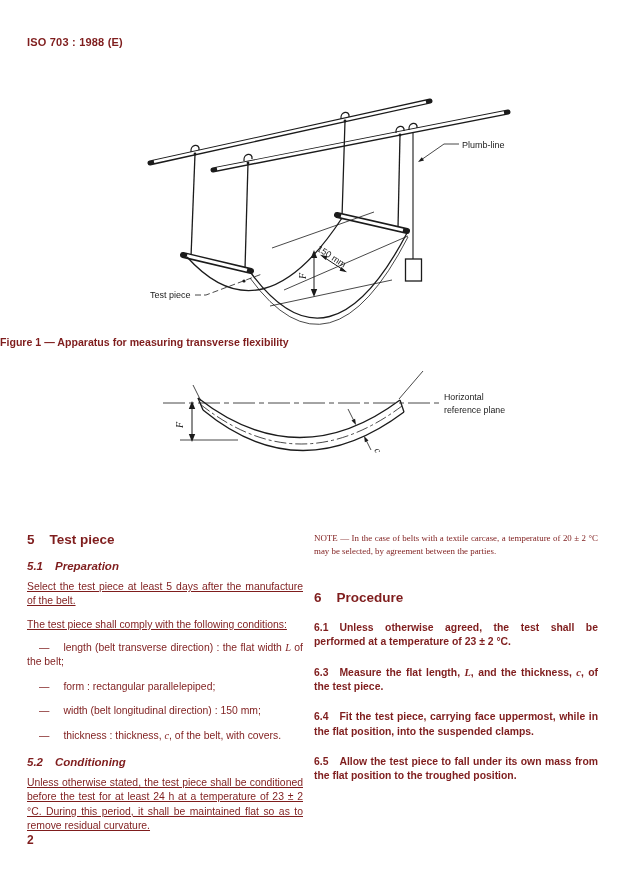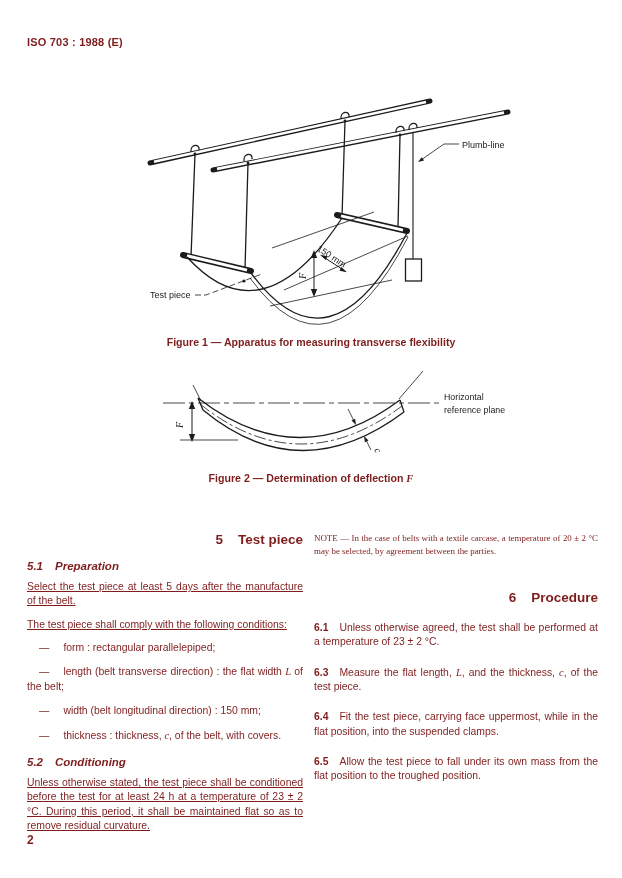--- a/index.html
+++ b/index.html
@@ -1,30 +1,30 @@
 <!DOCTYPE html>
 <html><head>
 <meta charset="utf-8">
 <style>
   html,body{margin:0;padding:0;background:#e8e8e8;}
   .page{position:relative;width:622px;height:878px;background:#ffffff;
         font-family:"Liberation Sans",sans-serif;color:#7f1d1d;overflow:hidden;}
   .abs{position:absolute;}
   .hdr{left:27px;top:36px;font-size:11px;font-weight:700;letter-spacing:.2px;}
-  .figcap{left:0;width:622px;text-align:center;font-size:10.6px;font-weight:700;}
+  .figcap{left:0;width:622px;font-size:10.6px;font-weight:700;}
   .col{position:absolute;}
-  .h1{font-size:13.5px;font-weight:700;margin:0 0 13px 0;text-align:right;}
+  .h1{font-size:13.5px;font-weight:700;margin:0 0 13px 0;}
   .h1 .hnum{margin-right:15px;}
   .h2{font-size:11.5px;font-weight:700;margin:0 0 8px 0;font-style:italic;}
   .h2 .hnum{margin-right:12px;}
   .body{font-size:10.4px;line-height:1.38;margin:0 0 9px 0;text-align:justify;text-decoration:underline;}
   .cond{font-size:10.4px;line-height:1.38;margin:0 0 10px 0;text-align:justify;}
   .cond .dash{margin-left:12px;margin-right:14px;}
   .note{font-size:8.9px;line-height:1.45;margin:0 0 32px 0;text-align:justify;font-family:Liberation Serif, serif;}
-  .clause{font-size:10.4px;line-height:1.38;margin:16px 0 11px 0;text-align:justify;}
+  .clause{font-size:10.4px;line-height:1.38;margin:16px 0 11px 0;text-align:justify;font-weight:bold;}
   .clause .cnum{margin-right:11px;}
   .sym{font-family:"Liberation Serif",serif;font-style:italic;}
   .pgnum{left:27px;top:833px;font-size:12px;font-weight:700;}
   svg{position:absolute;left:0;}
   svg text{font-family:"Liberation Sans",sans-serif;font-size:9px;fill:#1b1b1b;}
   svg .sv-it{font-family:"Liberation Serif",serif;font-style:italic;font-size:10px;}
   svg .thin{stroke:#1b1b1b;stroke-width:.8;fill:none;}
   svg .med{stroke:#1b1b1b;stroke-width:1.3;fill:none;}
   svg .blk{fill:#1b1b1b;stroke:none;}
 </style>
@@ -155,33 +155,32 @@
       <polygon class="blk" points="364,68 364.9,74.2 368.5,72.4"></polygon>
       <text class="sv-it" text-anchor="middle" x="375" y="84" transform="rotate(60 375 84)">c</text>
     </g>
 
     <g>
       <text x="444" y="32" style="font-size:8.8px">Horizontal</text>
       <text x="444" y="45" style="font-size:8.8px">reference plane</text>
     </g>
   </svg>
 
-  <div class="abs figcap" style="top:472px"><span>Figure 2 — Determination of deflection </span><span class="sym">F</span></div>
 
   <div class="col" style="left:27px;top:532px;width:276px">
     <div class="h1"><span class="hnum">5</span><span>Test piece</span></div>
 
     <div class="h2"><span class="hnum">5.1</span><span>Preparation</span></div>
 
     <p class="body">Select the test piece at least 5 days after the manufacture of the belt.</p>
     <p class="body">The test piece shall comply with the following conditions:</p>
 
+    <div class="cond"><span class="dash">—</span><span>length (belt transverse direction) : the flat width </span><span class="sym">L</span><span> of the belt;</span></div>
+
     <div class="cond"><span class="dash">—</span><span>form : rectangular parallelepiped;</span><span class="sym"></span><span></span></div>
-
-    <div class="cond"><span class="dash">—</span><span>length (belt transverse direction) : the flat width </span><span class="sym">L</span><span> of the belt;</span></div>
 
     <div class="cond"><span class="dash">—</span><span>width (belt longitudinal direction) : 150 mm;</span><span class="sym"></span><span></span></div>
 
     <div class="cond"><span class="dash">—</span><span>thickness : thickness, </span><span class="sym">c</span><span>, of the belt, with covers.</span></div>
 
     <div class="h2" style="margin-top:13px"><span class="hnum">5.2</span><span>Conditioning</span></div>
 
     <p class="body">Unless otherwise stated, the test piece shall be conditioned before the test for at least 24 h at a temperature of 23 ± 2 °C. During this period, it shall be maintained flat so as to remove residual curvature.</p>
   </div>
 

